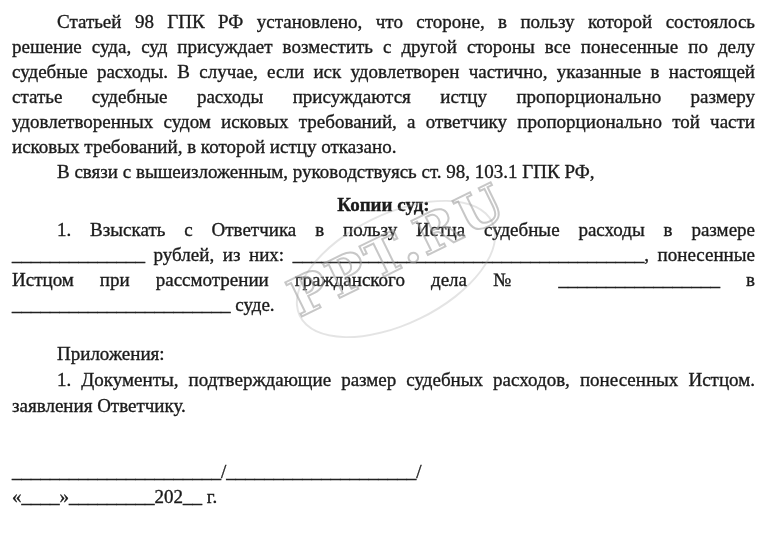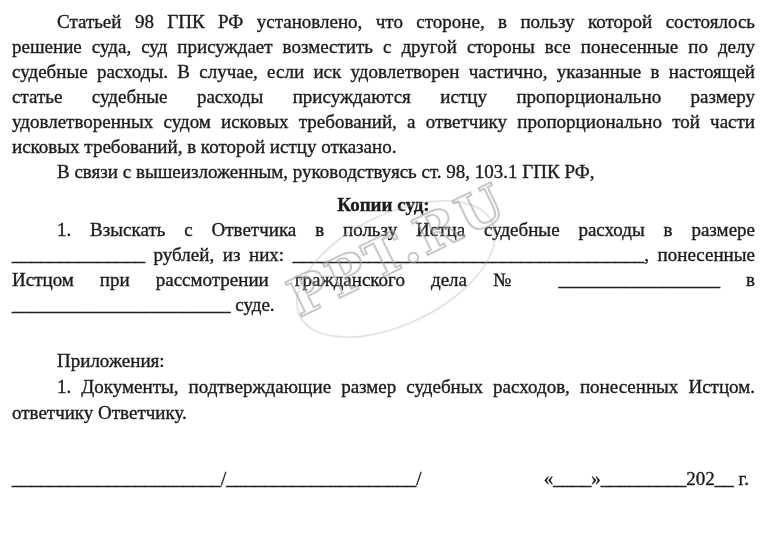--- a/index.html
+++ b/index.html
@@ -35,28 +35,29 @@
     text-indent: 45px;
   }
   .heading {
     margin-top: 8px;
     text-align: center;
     font-weight: bold;
   }
   .request {
   }
   .attachments {
-    margin-top: 31px;
+    margin-top: 24px;
     line-height: 26px;
   }
   .sigrow {
     margin-top: 40px;
     display: flex;
     justify-content: space-between;
     align-items: baseline;
+    flex-direction: column;
   }
   .sigrow .date {
     margin-right: 6px;
   }
   
   .watermark {
     position: absolute;
     left: 280px;
     top: 238px;
     width: 230px;
@@ -110,21 +111,21 @@
     <div class="request">
       <div class="line jl ind">1. Взыскать с Ответчика в пользу Истца судебные расходы в размере</div>
       <div class="line jl">______________ рублей, из них: _____________________________________, понесенные</div>
       <div class="line jl">Истцом при рассмотрении гражданского дела № _________________ в</div>
       <div class="line">_______________________ суде.</div>
     </div>
 
     <div class="attachments">
       <div class="line ind">Приложения:</div>
       <div class="line jl ind">1. Документы, подтверждающие размер судебных расходов, понесенных Истцом.</div>
-      <div class="line">ответчику Ответчику.</div>
+      <div class="line">заявления Ответчику.</div>
     </div>
 
     <div class="sigrow">
       <span class="line">______________________/____________________/</span>
       <span class="line date">«____»_________202__ г.</span>
     </div>
 
   </div>
 </div>
 

